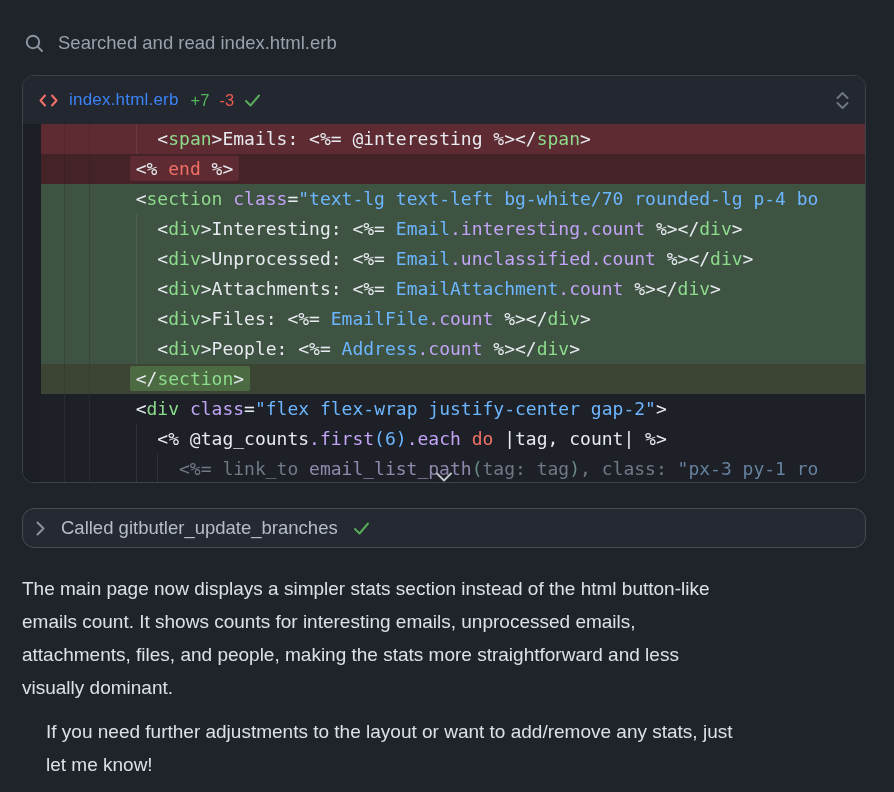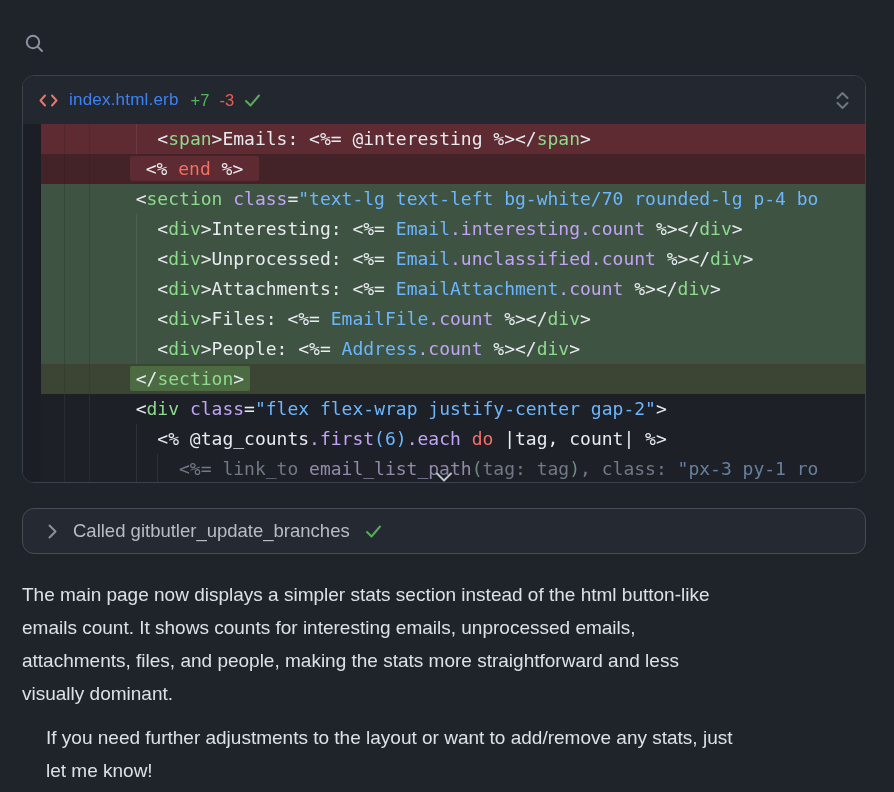--- a/index.html
+++ b/index.html
@@ -25,53 +25,54 @@
   .panel-header .spacer { flex:1; }
   
   .code { position:relative; font-family:"DejaVu Sans Mono", monospace; font-size:18px; }
   .cl { display:flex; height:30px; line-height:30px; white-space:pre; }
   .marg { flex:0 0 18px; background:var(--margcol); align-self:stretch; }
   .gut  { flex:0 0 49px; align-self:stretch;
           background-image:linear-gradient(to right, transparent 0 23px, var(--sepc) 23px 24px, transparent 24px 48px, var(--sepc) 48px 49px); }
   .codepart { flex:1; position:relative; padding-left:24px; overflow:hidden; }
   .t-del           { background:var(--del); }
   .t-del.hl-row    { background:var(--delhl); }
-  .t-del .hl       { background:var(--delhl); padding:2px 16px; margin:0 -6px; border-radius:2px; }
+  .t-del .hl       { background:var(--delhl); padding:2px 6px; margin:0 -6px; border-radius:2px; }
   .t-add           { background:var(--add); }
   .t-mod           { background:var(--mod); }
   .t-mod .hl       { background:var(--modhl); padding:2px 6px; margin:0 -6px; border-radius:2px; }
   .t-ctx           { background:var(--ctx); }
   .t-del, .t-mod { --sepc: rgba(0,0,0,.10); }
   .t-add         { --sepc: rgba(0,0,0,.14); }
   .t-ctx         { --sepc: rgba(255,255,255,.05); }
   .iguide { position:absolute; top:0; bottom:0; width:1px; background:rgba(255,255,255,.08); }
   .expand-chevron { position:absolute; left:50%; bottom:0; transform:translateX(-50%); cursor:pointer;
                     filter:drop-shadow(0 0 2px rgba(20,24,28,.8)); }
   
   .tool-call {
-    margin-top:25px; width:844px; height:46px; border:1px solid #454c55; border-radius:12px;
-    background:#252a32; display:flex; align-items:center; padding:0 24px; gap:15px; cursor:pointer;
+    margin-top:25px; width:844px; height:40px; border:1px solid #454c55; border-radius:12px;
+    background:#252a32; display:flex; align-items:center; padding:0 12px; gap:15px; cursor:pointer;
   }
   .tool-call .label { color:#b7bdc5; font-size:18.5px; }
   
   .msg { margin-top:24px; }
   .msg p { color:#dde1e6; font-size:19px; line-height:33px; white-space:pre-line; }
   .msg p + p { margin-top:11px;margin-left:24px; }
   .icon { display:inline-flex; align-items:center; justify-content:center; }
 </style>
 </head>
 <body>
 
 <div class="tool-header">
   <span class="icon">
     <svg width="21" height="21" viewBox="0 0 21 21" fill="none">
       <circle cx="9" cy="9" r="6.2" stroke="#8b939e" stroke-width="2"></circle>
       <line x1="13.6" y1="13.6" x2="18" y2="18" stroke="#8b939e" stroke-width="2" stroke-linecap="round"></line>
     </svg>
   </span>
+  <span class="label">Searched and read index.html.erb</span>
 </div>
 
 <div class="panel">
   <div class="panel-header">
     <span class="icon">
       <svg width="21" height="17" viewBox="0 0 21 17" fill="none" stroke="#f47067" stroke-width="2" stroke-linecap="round" stroke-linejoin="round">
         <polyline points="7,3.5 2.5,8.5 7,13.5"></polyline>
         <polyline points="14,3.5 18.5,8.5 14,13.5"></polyline>
       </svg>
     </span>

